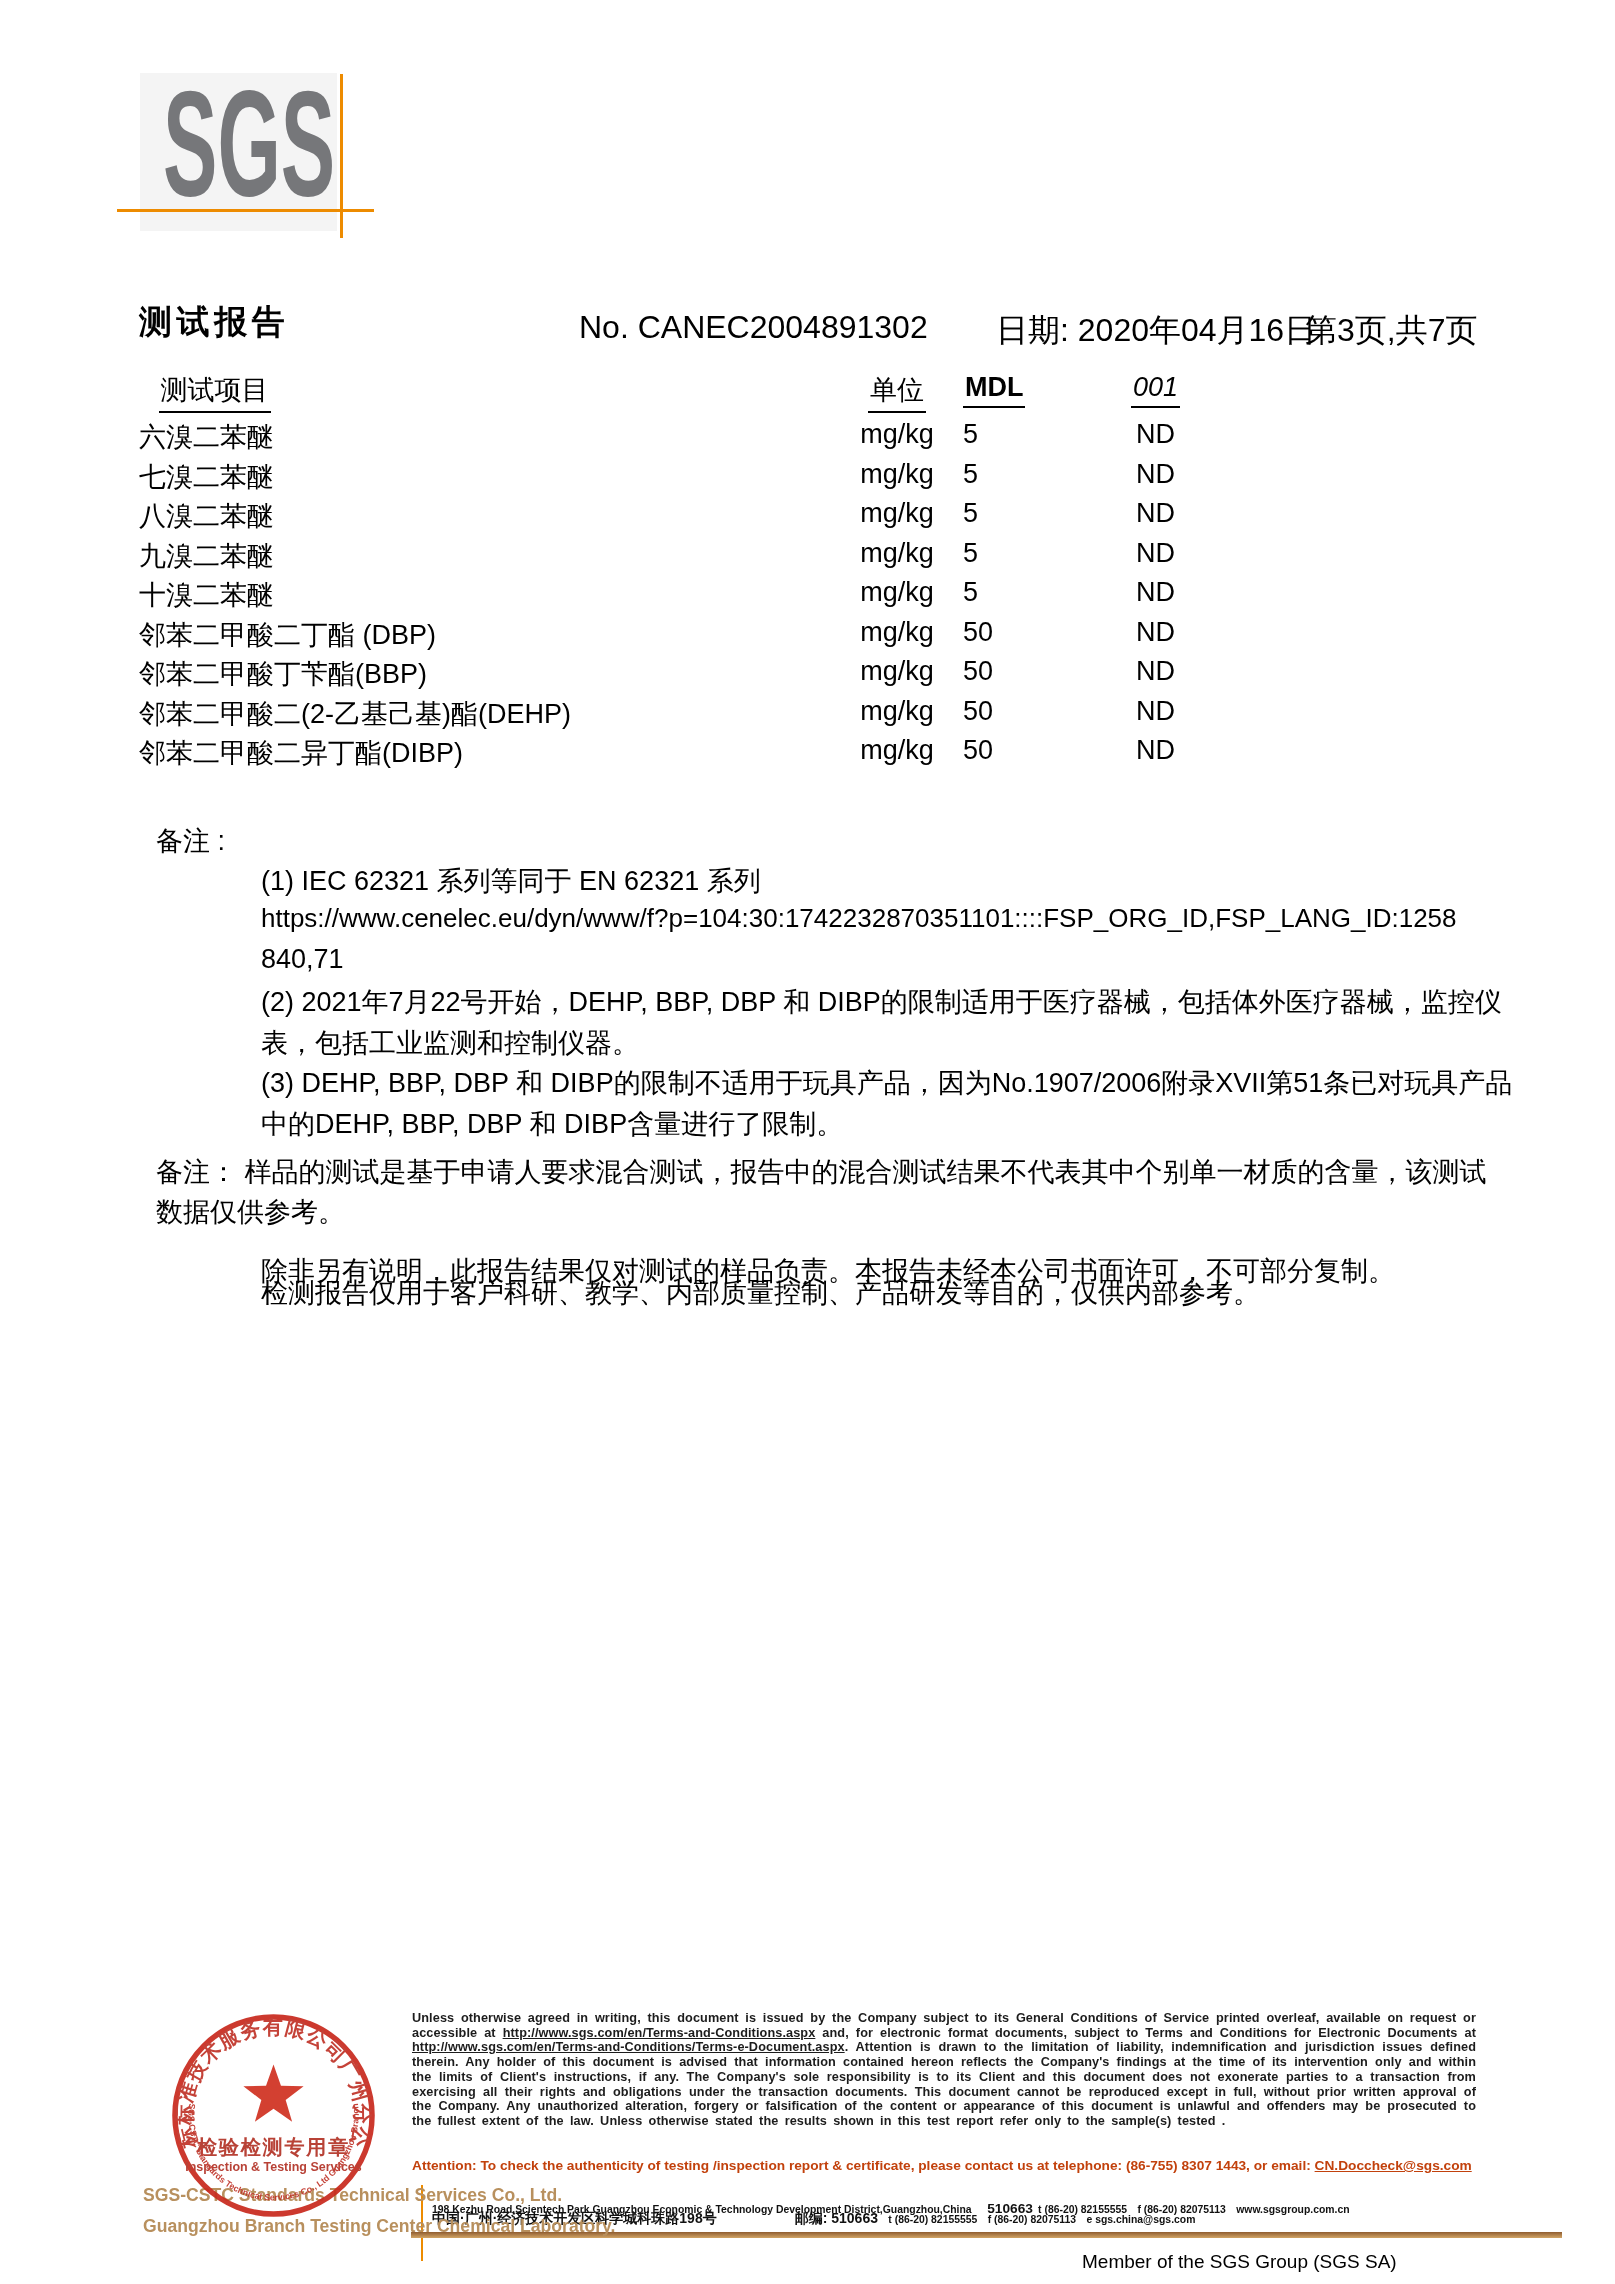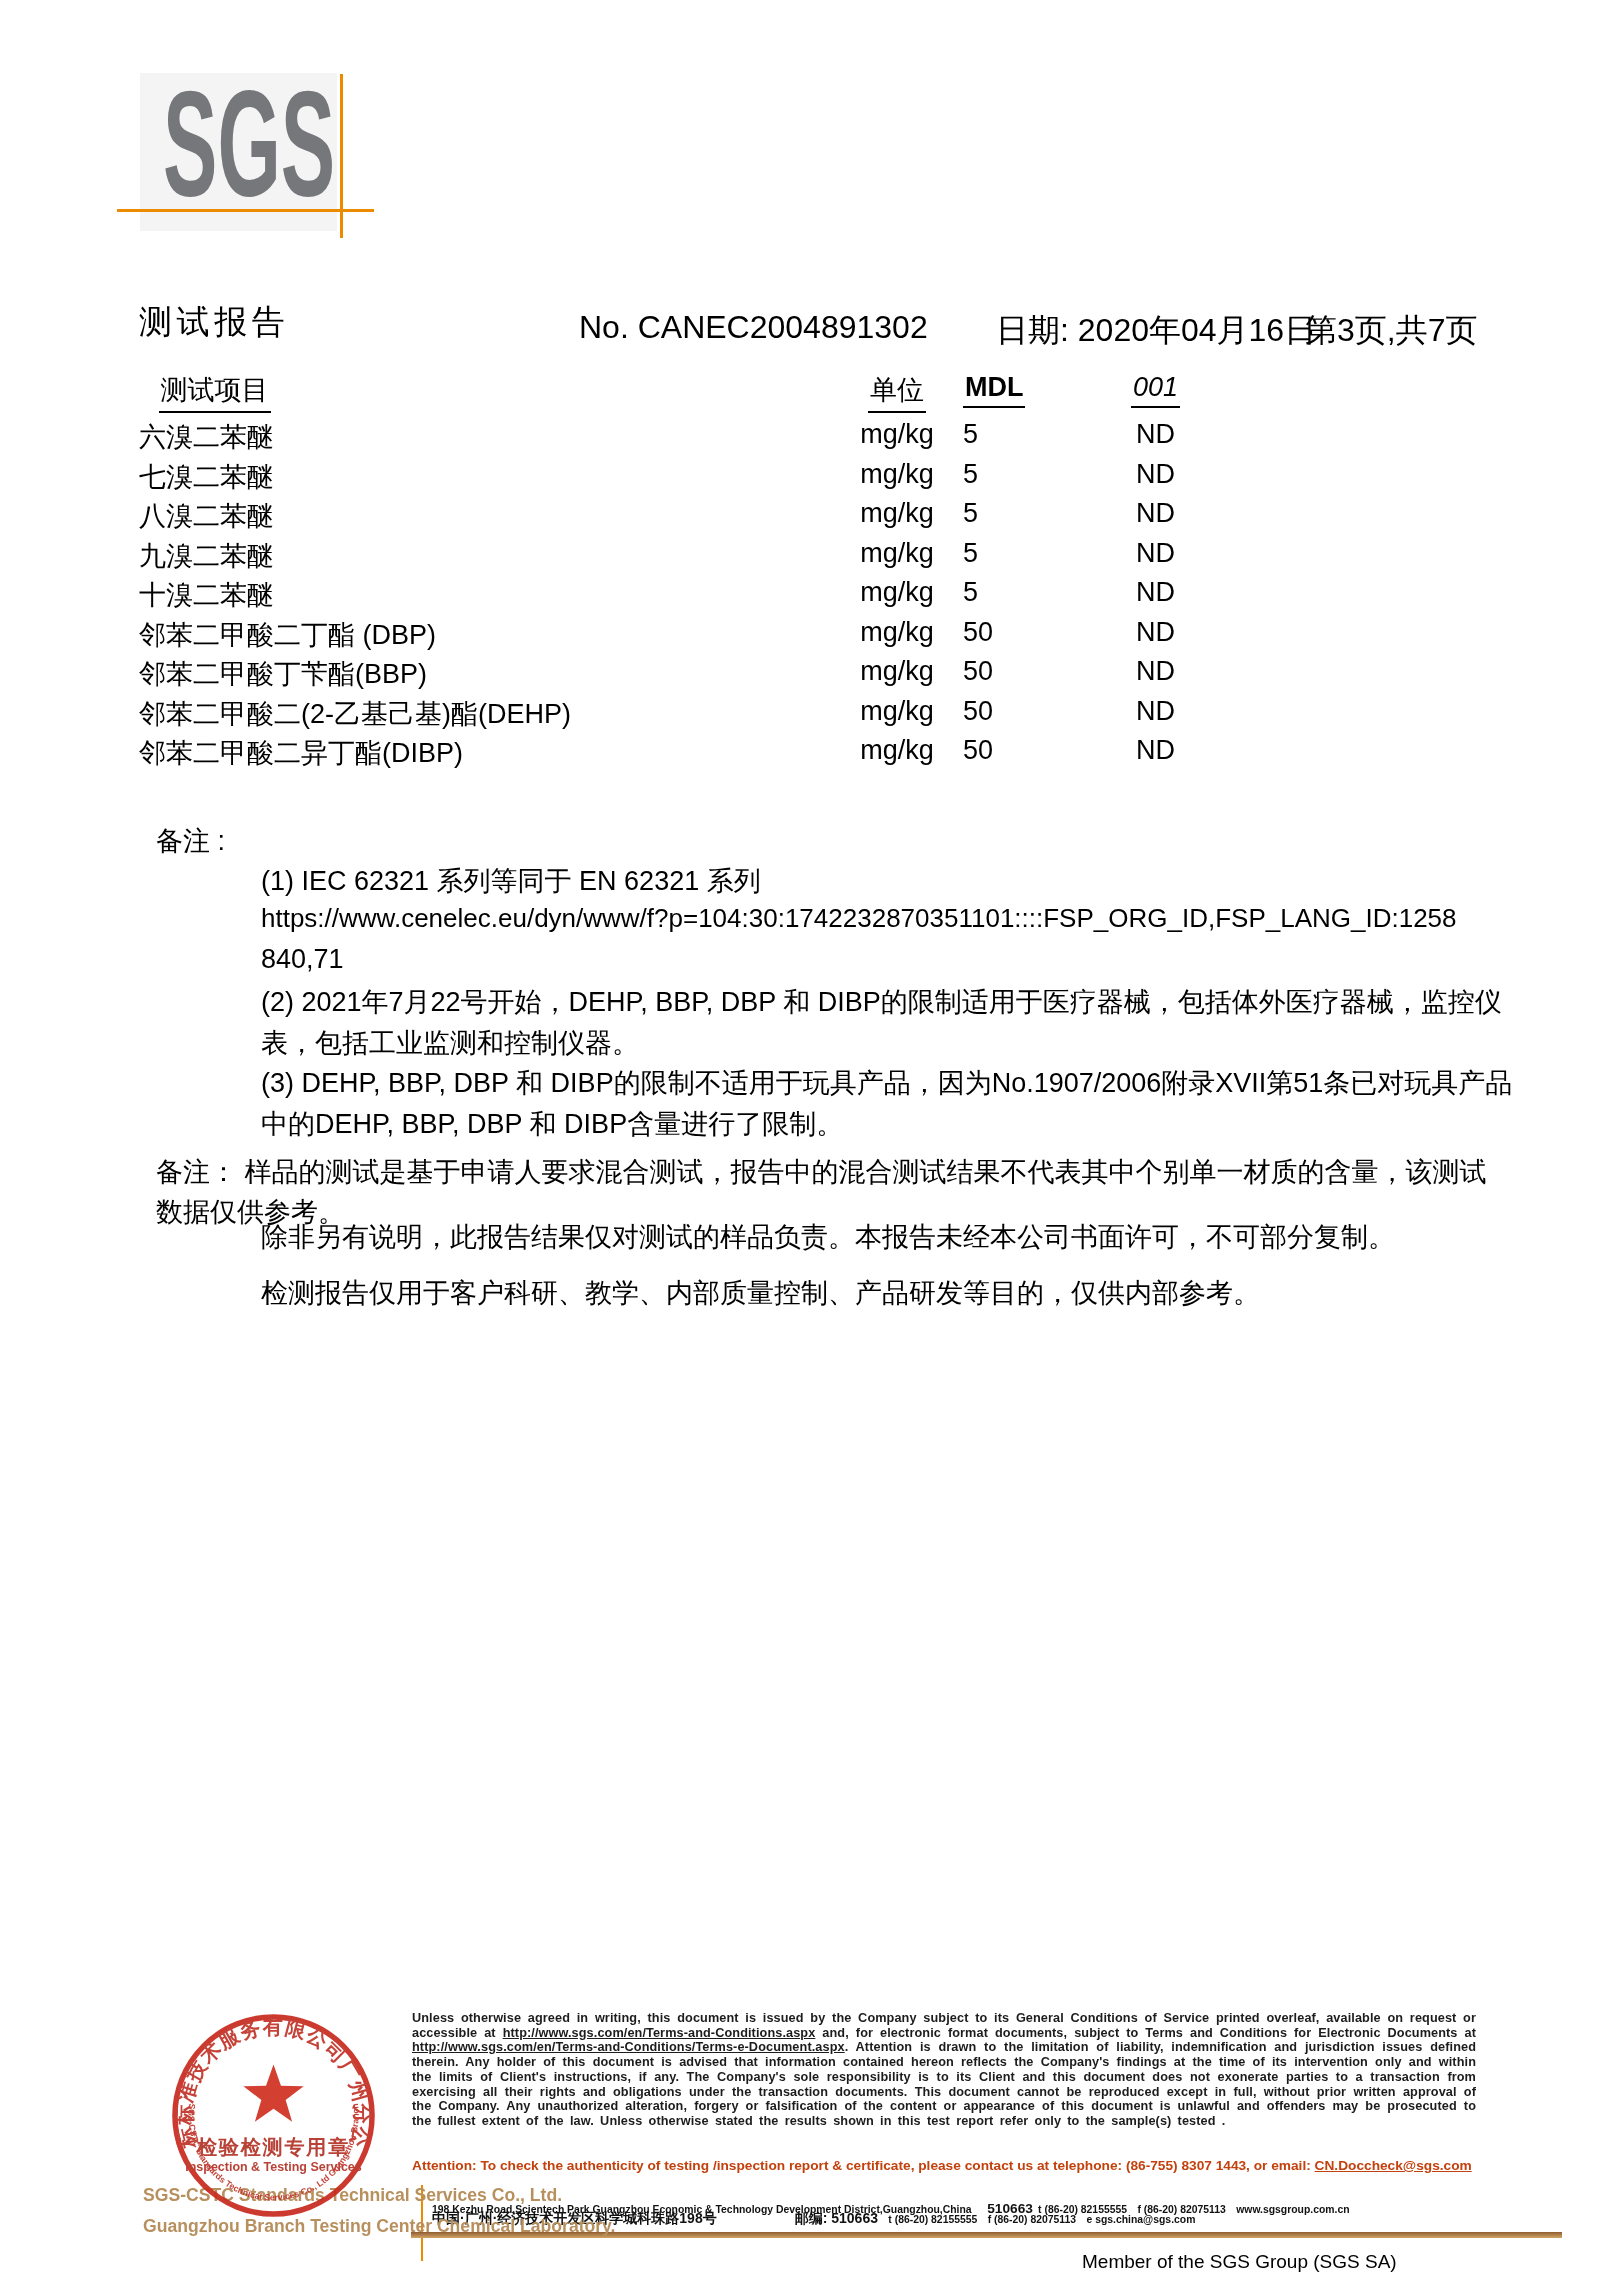--- a/index.html
+++ b/index.html
@@ -7,21 +7,21 @@
   .abs{position:absolute;}
 
   
   .logo-bg{left:140px;top:73px;width:197px;height:158px;background:#f4f4f4;}
   .logo-text{left:163px;top:68px;font-size:151px;line-height:1;font-weight:700;color:#76777a;
              transform:scaleX(0.54);transform-origin:0 0;white-space:nowrap;}
   .logo-hline{left:117px;top:209px;width:257px;height:2.6px;background:#ED8B00;}
   .logo-vline{left:340px;top:74px;width:2.6px;height:164px;background:#ED8B00;}
 
   
-  .title{left:139px;top:300px;font-size:33px;font-weight:400;letter-spacing:4.6px;}
+  .title{left:139px;top:300px;font-size:33px;font-weight:700;letter-spacing:4.6px;}
   .hmeta{font-size:32px;top:309px;white-space:nowrap;}
   .report-no{left:579px;}
   .rdate{left:996px;}
   .pageinfo{left:1305px;}
 
   
   .th{font-size:27px;top:372px;}
   .u{border-bottom:2px solid #000;padding:0 2px 3px 2px;display:inline-block;}
   .col-name{left:139px;white-space:nowrap;}
   .col-unit{left:845px;width:104px;text-align:center;}
@@ -140,21 +140,21 @@
   <div class="abs note n-ind" style="top:944px">840,71</div>
   <div class="abs note n-ind" style="top:984px">(2) 2021年7月22号开始，DEHP, BBP, DBP 和 DIBP的限制适用于医疗器械，包括体外医疗器械，监控仪</div>
   <div class="abs note n-ind" style="top:1025px">表，包括工业监测和控制仪器。</div>
   <div class="abs note n-ind" style="top:1065px">(3) DEHP, BBP, DBP 和 DIBP的限制不适用于玩具产品，因为No.1907/2006附录XVII第51条已对玩具产品</div>
   <div class="abs note n-ind" style="top:1106px">中的DEHP, BBP, DBP 和 DIBP含量进行了限制。</div>
 </div>
 
 <div>
   <div class="abs note n-left" style="top:1154px">备注： 样品的测试是基于申请人要求混合测试，报告中的混合测试结果不代表其中个别单一材质的含量，该测试</div>
   <div class="abs note n-left" style="top:1194px">数据仅供参考。</div>
-  <div class="abs note n-ind" style="top:1219px">除非另有说明，此报告结果仅对测试的样品负责。本报告未经本公司书面许可，不可部分复制。</div>
+  <div class="abs note n-ind" style="top:1253px">除非另有说明，此报告结果仅对测试的样品负责。本报告未经本公司书面许可，不可部分复制。</div>
   <div class="abs note n-ind" style="top:1275px">检测报告仅用于客户科研、教学、内部质量控制、产品研发等目的，仅供内部参考。</div>
 </div>
 
 <svg class="abs stamp" viewBox="0 0 360 360">
   <defs>
     <path id="arcTop" d="M 53,226 A 135,135 0 1 1 307,226" fill="none"></path>
     <path id="arcBot" d="M 42,156 A 140,140 0 1 0 318,156" fill="none"></path>
   </defs>
   <circle cx="180" cy="180" r="162" fill="none" stroke="#c8291d" stroke-width="9"></circle>
   <polygon fill="#d03020" points="180,96 192.3,131 229.5,131.9 200,154.5 210.6,190.1 180,169 149.4,190.1 160,154.5 130.5,131.9 167.7,131"></polygon>

